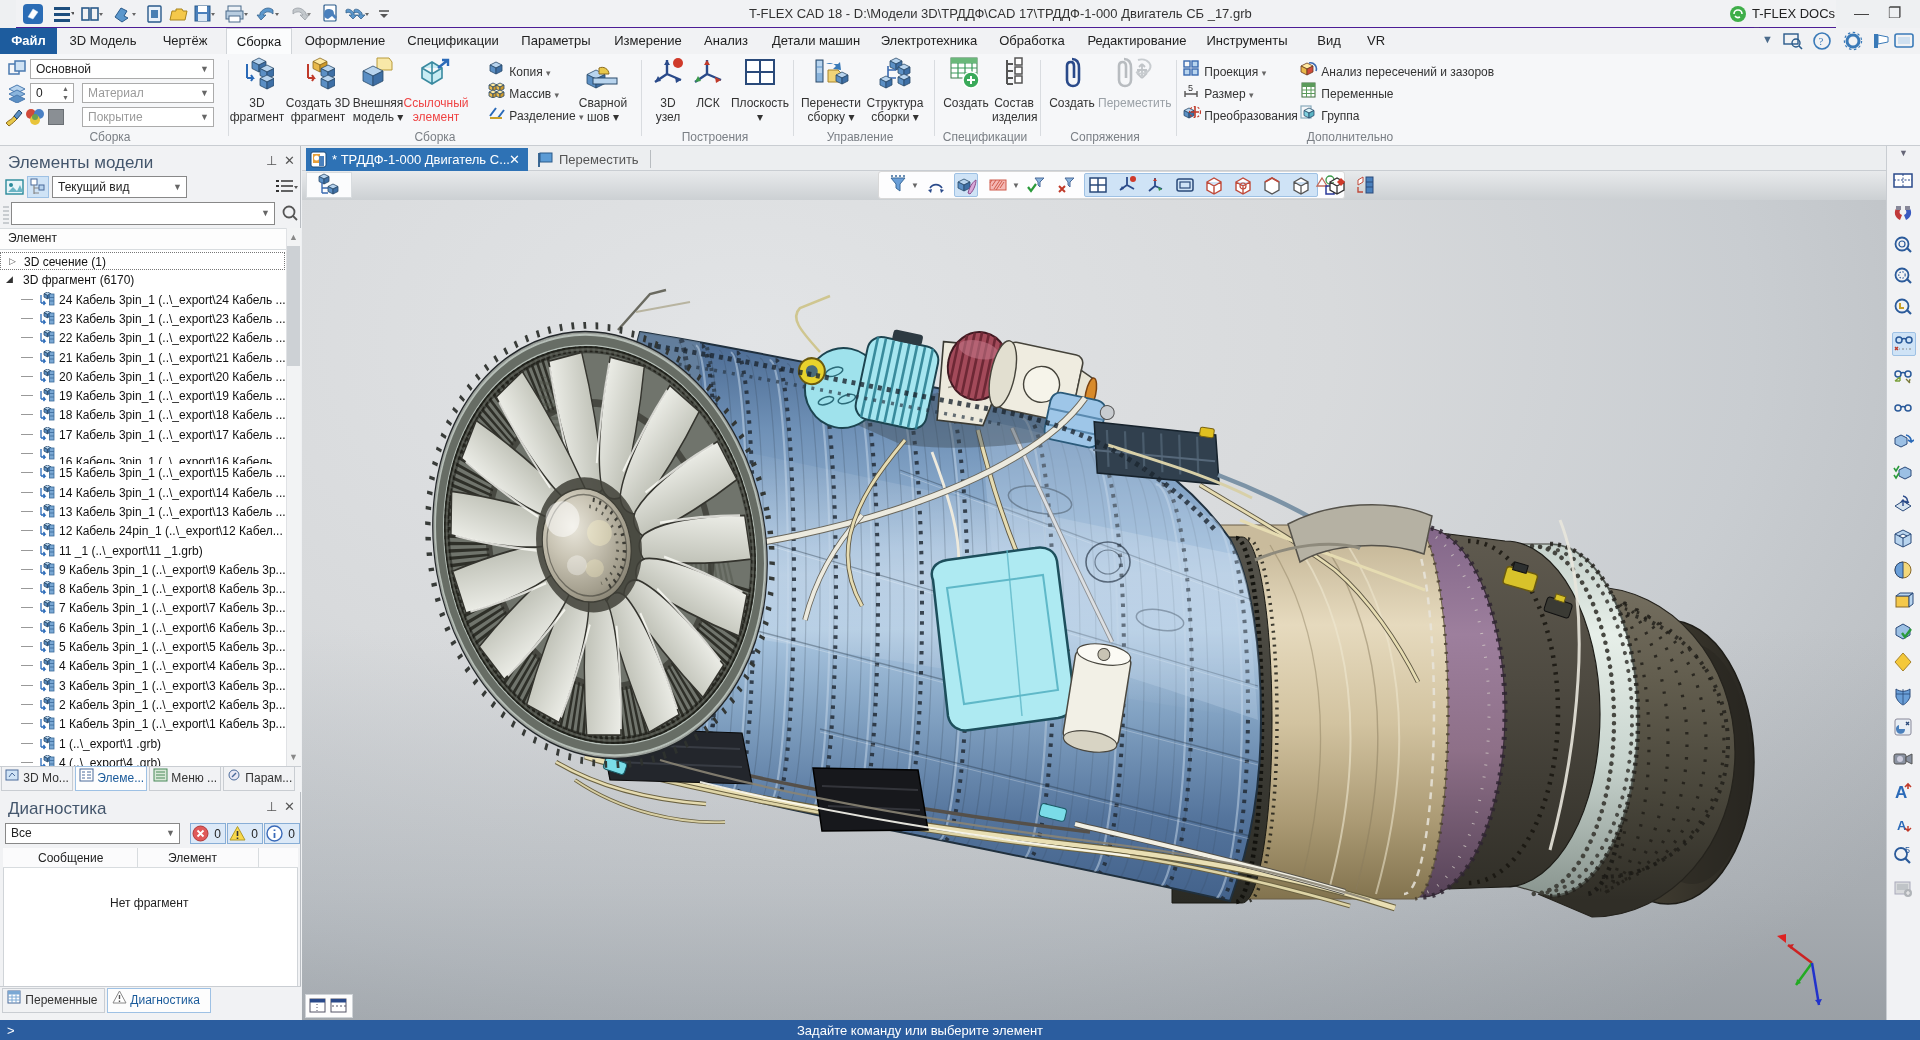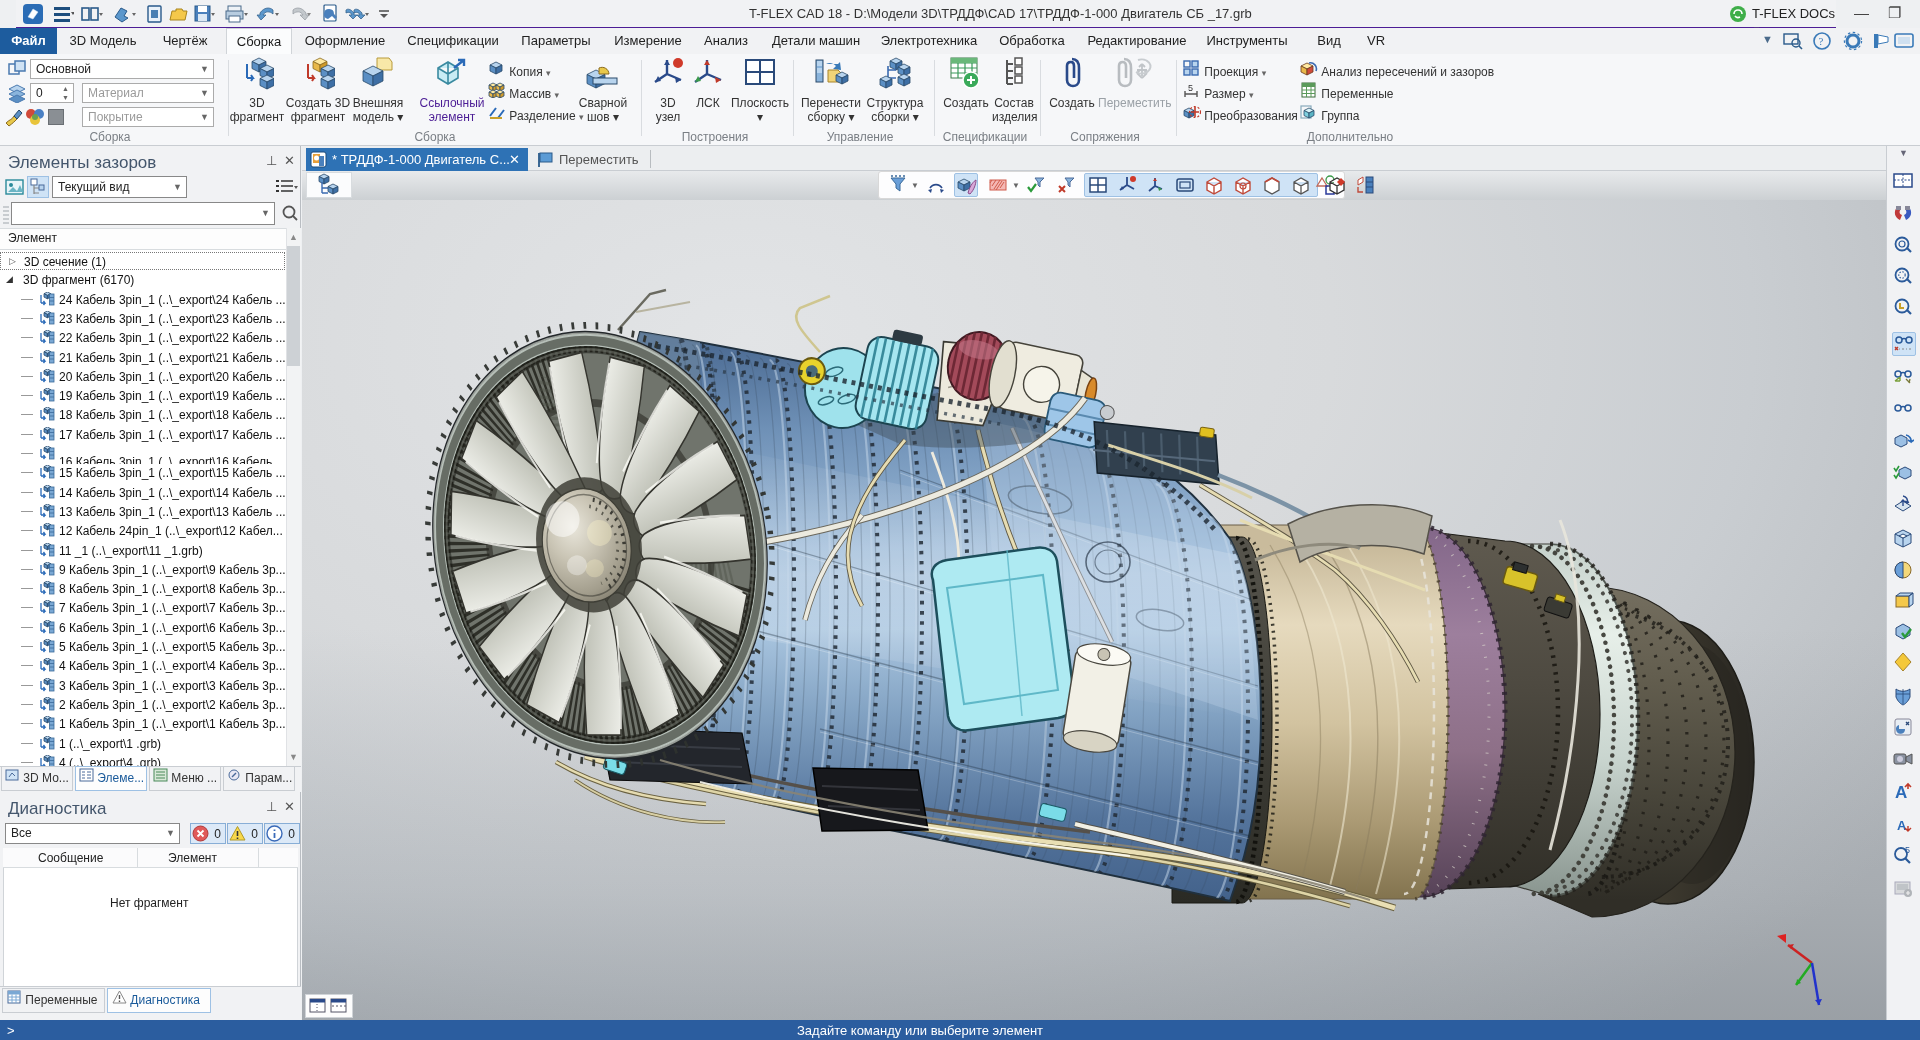--- a/index.html
+++ b/index.html
@@ -194,21 +194,21 @@
           <path d="M20,22.5 l7,3.5 l0,7 l-7,-3.5 z" fill="#5b8fc4" stroke="#2a4a6a" stroke-width="0.8"></path>
           <path d="M27,26.0 l7,-3.5 l0,7 l-7,3.5 z" fill="#3e6fa5" stroke="#2a4a6a" stroke-width="0.8"></path>
         </svg></div>Создать 3D<br>фрагмент</div>
 
 <div class="bigbtn" style="left:348px;width:60px;color:#333"><div class="ic"><svg width="38" height="34" viewBox="0 0 38 34" style="">
           <path d="M18,2 l12,0 3,4 0,8 -15,0 z" fill="#f8e8a8" stroke="#b89a3a"></path>
           <path d="M4,15.0 l10,-5.0 l10,5.0 l-10,5.0 z" fill="#b8d4ee" stroke="#2a4a6a" stroke-width="0.8"></path>
           <path d="M4,15.0 l10,5.0 l0,10 l-10,-5.0 z" fill="#5b8fc4" stroke="#2a4a6a" stroke-width="0.8"></path>
           <path d="M14,20.0 l10,-5.0 l0,10 l-10,5.0 z" fill="#3e6fa5" stroke="#2a4a6a" stroke-width="0.8"></path>
         </svg></div>Внешняя<br>модель ▾</div>
-<div class="bigbtn" style="left:416px;width:72px;color:#4c1d95"><div class="ic"><svg width="36" height="34" viewBox="0 0 36 34" style="">
+<div class="bigbtn" style="left:400px;width:72px;color:#ef4444"><div class="ic"><svg width="36" height="34" viewBox="0 0 36 34" style="">
           <path d="M4,12 l10,-6 10,6 0,10 -10,6 -10,-6 z M14,6 l0,12 M4,12 l10,6 10,-6 M14,18 l0,10" fill="#c8ecf4" stroke="#3a8aa0" stroke-width="1.6"></path>
           <path d="M20,12 L30,4 m0,6 0,-6 -6,0" stroke="#2a6ab8" stroke-width="2.4" fill="none"></path>
         </svg></div>Ссылочный<br>элемент</div>
 <div class="smallrow" style="left:488px;top:6px"><svg width="18" height="16" viewBox="0 0 18 16" style="">
         <path d="M2,5.0 l6,-3.0 l6,3.0 l-6,3.0 z" fill="#b8d4ee" stroke="#2a4a6a" stroke-width="0.8"></path>
         <path d="M2,5.0 l6,3.0 l0,6 l-6,-3.0 z" fill="#5b8fc4" stroke="#2a4a6a" stroke-width="0.8"></path>
         <path d="M8,8.0 l6,-3.0 l0,6 l-6,3.0 z" fill="#3e6fa5" stroke="#2a4a6a" stroke-width="0.8"></path>
       </svg> Копия <span class="caret">▾</span></div>
 <div class="smallrow" style="left:488px;top:28px"><svg width="18" height="16" viewBox="0 0 18 16" style="">
         <path d="M1,3.0 l4,-2.0 l4,2.0 l-4,2.0 z" fill="#ffe9a0" stroke="#2a4a6a" stroke-width="0.8"></path>
@@ -336,21 +336,21 @@
       </svg> Переменные</div>
 <div class="smallrow" style="left:1300px;top:50px"><svg width="18" height="16" viewBox="0 0 18 16" style="">
         <rect x="1" y="2" width="10" height="12" fill="none" stroke="#8ab" stroke-width="1.2"></rect>
         <path d="M4,6.5 l5,-2.5 l5,2.5 l-5,2.5 z" fill="#d8f4f8" stroke="#2a4a6a" stroke-width="0.8"></path>
         <path d="M4,6.5 l5,2.5 l0,5 l-5,-2.5 z" fill="#7fd0de" stroke="#2a4a6a" stroke-width="0.8"></path>
         <path d="M9,9.0 l5,-2.5 l0,5 l-5,2.5 z" fill="#5ab4c4" stroke="#2a4a6a" stroke-width="0.8"></path>
       </svg> Группа</div>
 <div class="grplabel" style="left:1300px;width:100px">Дополнительно</div>
 </div>
 <div id="leftpanel">
-<div class="abs ptitle" style="left:8px;top:7px">Элементы зазоров</div>
+<div class="abs ptitle" style="left:8px;top:7px">Элементы модели</div>
 <div class="abs" style="left:266px;top:7px;color:#555;font-size:13px">⊥</div>
 <div class="abs" style="left:284px;top:7px;color:#555;font-size:13px">✕</div>
 <div class="abs" style="left:5px;top:31px;width:20px;height:20px"><svg width="20" height="20" viewBox="0 0 20 20" style="">
         <rect x="1" y="3" width="17" height="14" fill="#e8f4f8" stroke="#2a8a9a" stroke-width="1.4"></rect>
         <circle cx="6" cy="8" r="2" fill="#2a8a9a"></circle>
         <path d="M3,15 l5,-5 4,4 3,-6 3,7 z" fill="#6ab4c4"></path>
       </svg></div>
 <div class="abs" style="left:27px;top:30px;width:22px;height:22px;background:#cfe3f6;border:1px solid #9ec1e4"><svg width="20" height="20" viewBox="0 0 20 20" style="">
         <rect x="3" y="2" width="6" height="6" fill="#fff" stroke="#4a6a9a"></rect>
         <path d="M6,8 l0,9 m0,-6 l5,0 m-5,5 l5,0" stroke="#888" stroke-width="1.2" fill="none"></path>

